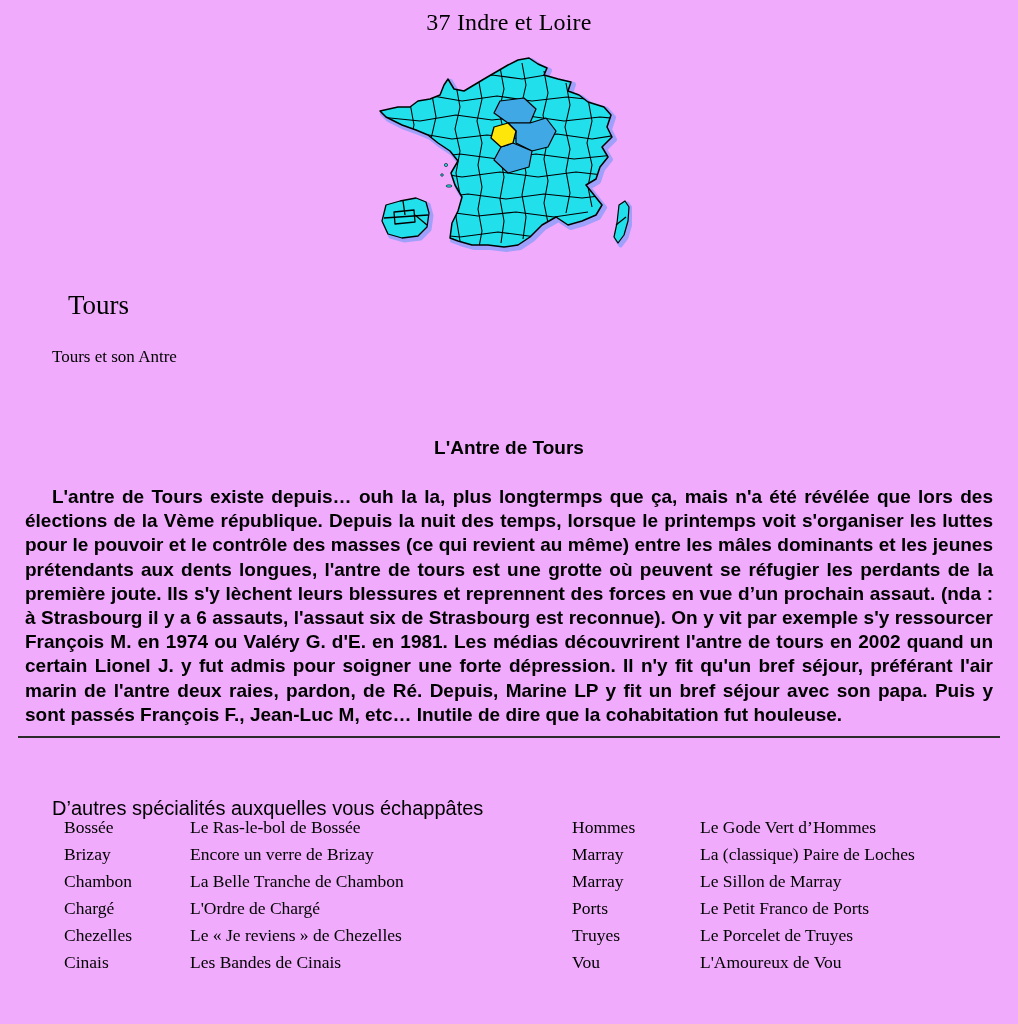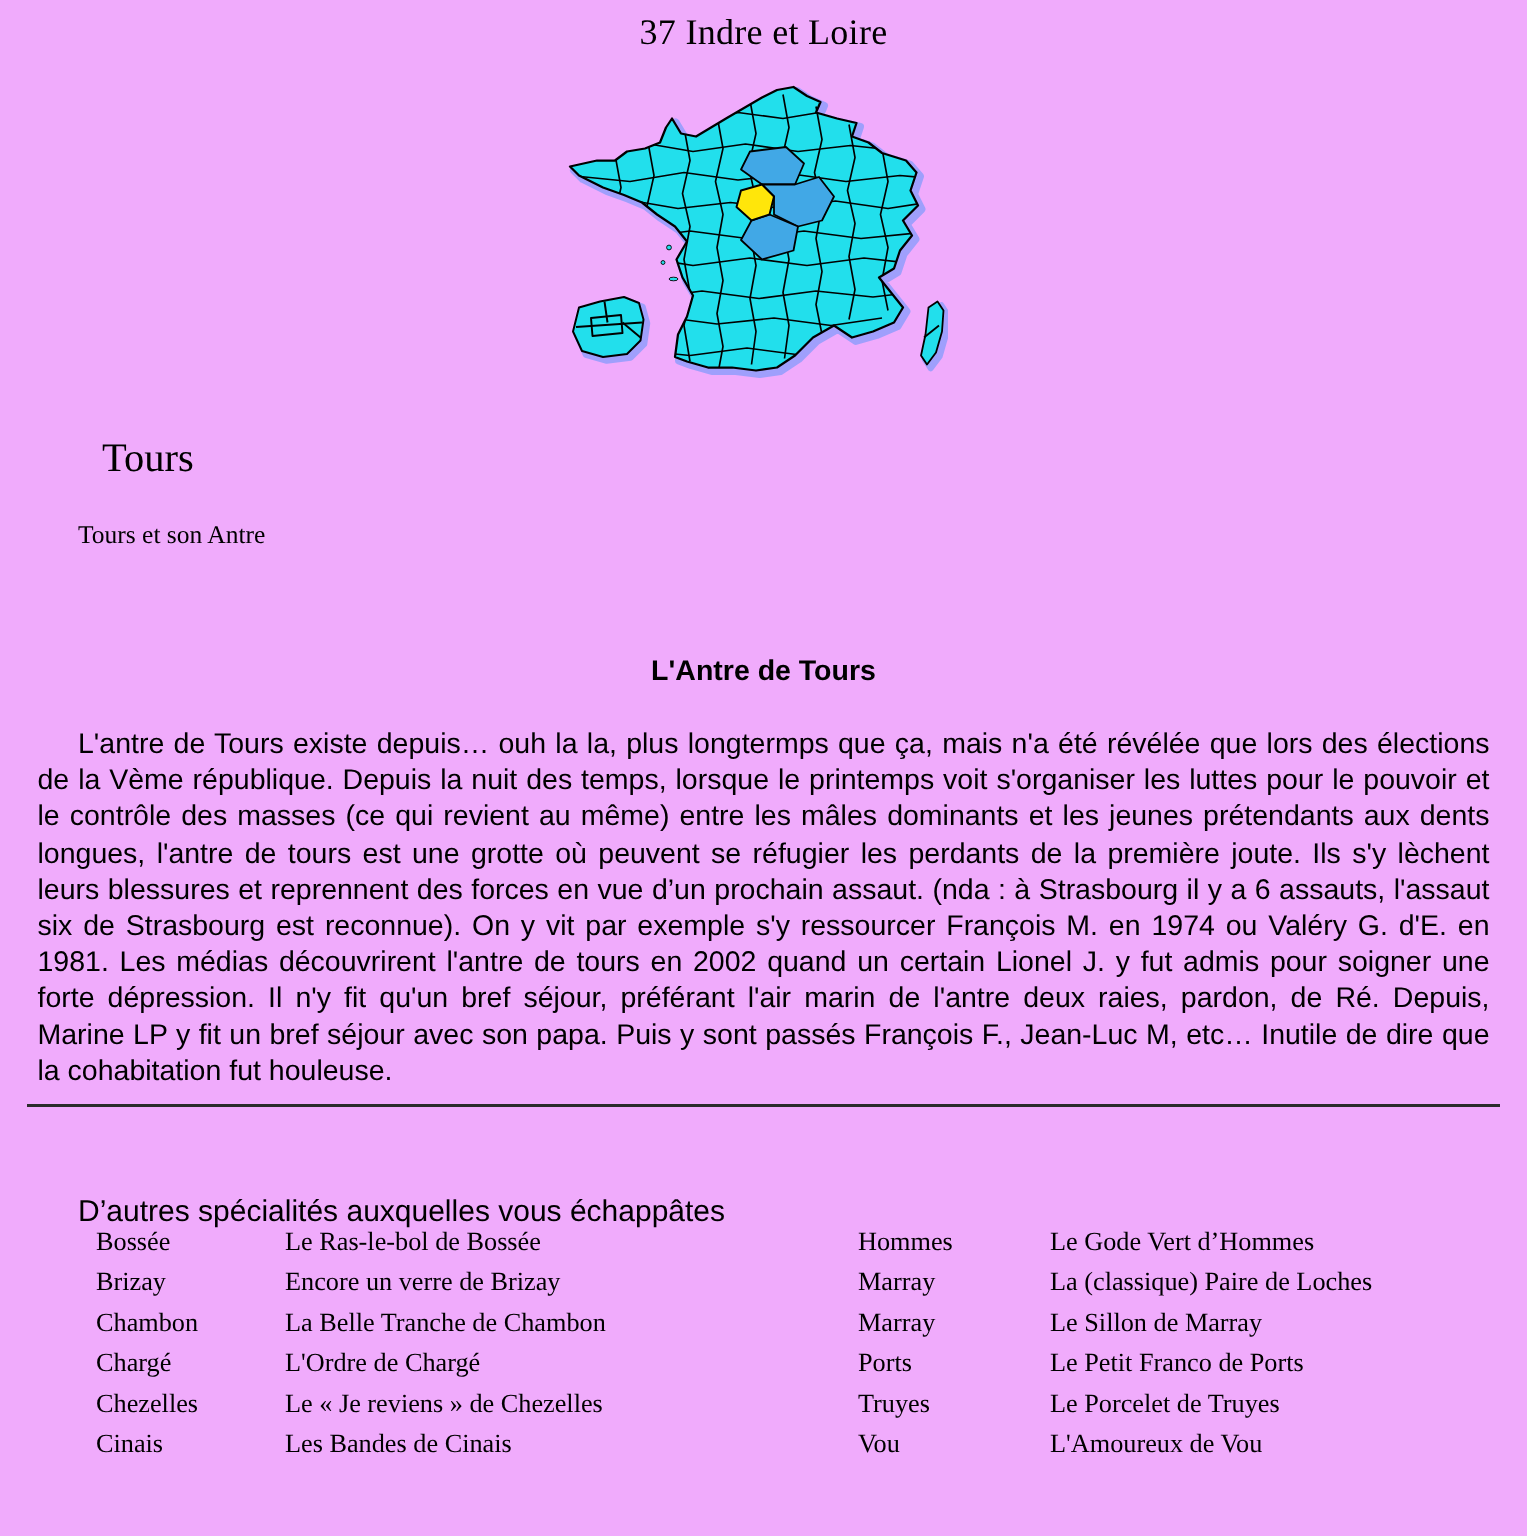--- a/index.html
+++ b/index.html
@@ -19,21 +19,21 @@
 
   .tours-heading    { position:absolute; left:68px; top:290px; font-size:27px; }
   .subsection-heading { position:absolute; left:52px; top:336px; font-size:17px;margin-top:11px; }
 
   .article-heading {
     position:absolute; top:401px; left:0; width:100%;
     text-align:center; font-weight:bold; font-size:19px;
   }
   .article-body {
     position:absolute; left:25px; top:449px; width:968px;
-    font-size:19px; line-height:24.2px; text-align:justify; text-indent:27px;
+    font-size:19px; line-height:24.2px; text-align:justify; text-indent:27px;font-weight:bold;
   }
   .separator-rule {
     position:absolute; top:736px; left:18px; width:982px;
     border:none; border-top:2px solid #2b2b2b; margin:0;
   }
   .specialties-heading { position:absolute; left:52px; top:761px; font-size:20px; }
   .specialties-table {
     position:absolute; left:64px; top:814px; width:900px;
     display:grid; grid-template-columns:126px 382px 128px auto;
     font-size:17.5px; line-height:26.9px;

